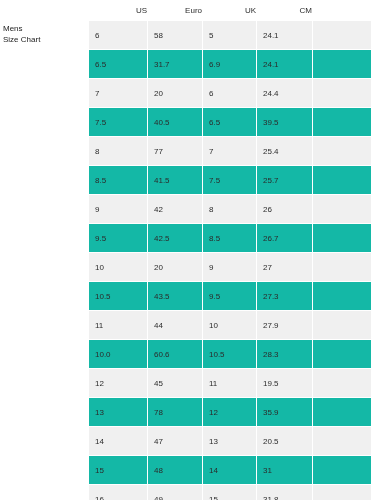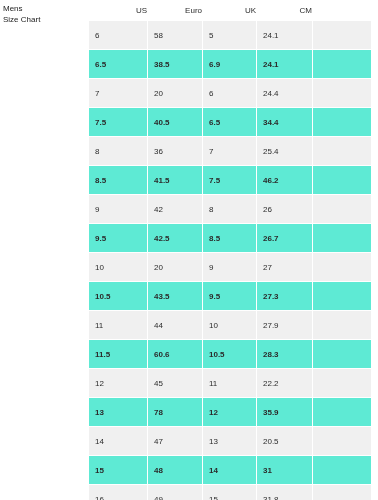--- a/index.html
+++ b/index.html
@@ -23,20 +23,21 @@
     display: flex;
     align-items: flex-start;
   }
 
   
   #label-col {
     width: 88px;
     flex: 0 0 88px;
     padding: 4px 0 0 3px;
     box-sizing: border-box;
+    margin-top: 20px;
   }
   #chart-label {
     font-size: 8px;
     line-height: 10.5px;
     color: #222222;
     white-space: pre-line;
   }
 
   
   #table-col {
@@ -80,22 +81,21 @@
     height: 28px;
     vertical-align: middle;
     white-space: nowrap;
     background: #ffffff;
   }
 
   table.size-table tbody tr.shaded td {
     background: #f0f0f0;
   }
   table.size-table tbody tr.plain td {
-    background: #5eead4;
-    font-weight: bold;
+    background: #14b8a6;
   }
 </style>
 </head>
 <body>
 
 <div id="page">
 
   <div id="label-col">
     <div id="chart-label">Mens
 Size Chart</div>
@@ -122,51 +122,51 @@
       <tbody id="table-body">
           <tr class="shaded">
             <td>6</td>
             <td>58</td>
             <td>5</td>
             <td>24.1</td>
             <td></td>
           </tr>
           <tr class="plain">
             <td>6.5</td>
-            <td>38.5</td>
+            <td>31.7</td>
             <td>6.9</td>
             <td>24.1</td>
             <td></td>
           </tr>
           <tr class="shaded">
             <td>7</td>
             <td>20</td>
             <td>6</td>
             <td>24.4</td>
             <td></td>
           </tr>
           <tr class="plain">
             <td>7.5</td>
             <td>40.5</td>
             <td>6.5</td>
-            <td>34.4</td>
+            <td>39.5</td>
             <td></td>
           </tr>
           <tr class="shaded">
             <td>8</td>
-            <td>36</td>
+            <td>77</td>
             <td>7</td>
             <td>25.4</td>
             <td></td>
           </tr>
           <tr class="plain">
             <td>8.5</td>
             <td>41.5</td>
             <td>7.5</td>
-            <td>46.2</td>
+            <td>25.7</td>
             <td></td>
           </tr>
           <tr class="shaded">
             <td>9</td>
             <td>42</td>
             <td>8</td>
             <td>26</td>
             <td></td>
           </tr>
           <tr class="plain">
@@ -191,31 +191,31 @@
             <td></td>
           </tr>
           <tr class="shaded">
             <td>11</td>
             <td>44</td>
             <td>10</td>
             <td>27.9</td>
             <td></td>
           </tr>
           <tr class="plain">
-            <td>11.5</td>
+            <td>10.0</td>
             <td>60.6</td>
             <td>10.5</td>
             <td>28.3</td>
             <td></td>
           </tr>
           <tr class="shaded">
             <td>12</td>
             <td>45</td>
             <td>11</td>
-            <td>22.2</td>
+            <td>19.5</td>
             <td></td>
           </tr>
           <tr class="plain">
             <td>13</td>
             <td>78</td>
             <td>12</td>
             <td>35.9</td>
             <td></td>
           </tr>
           <tr class="shaded">

